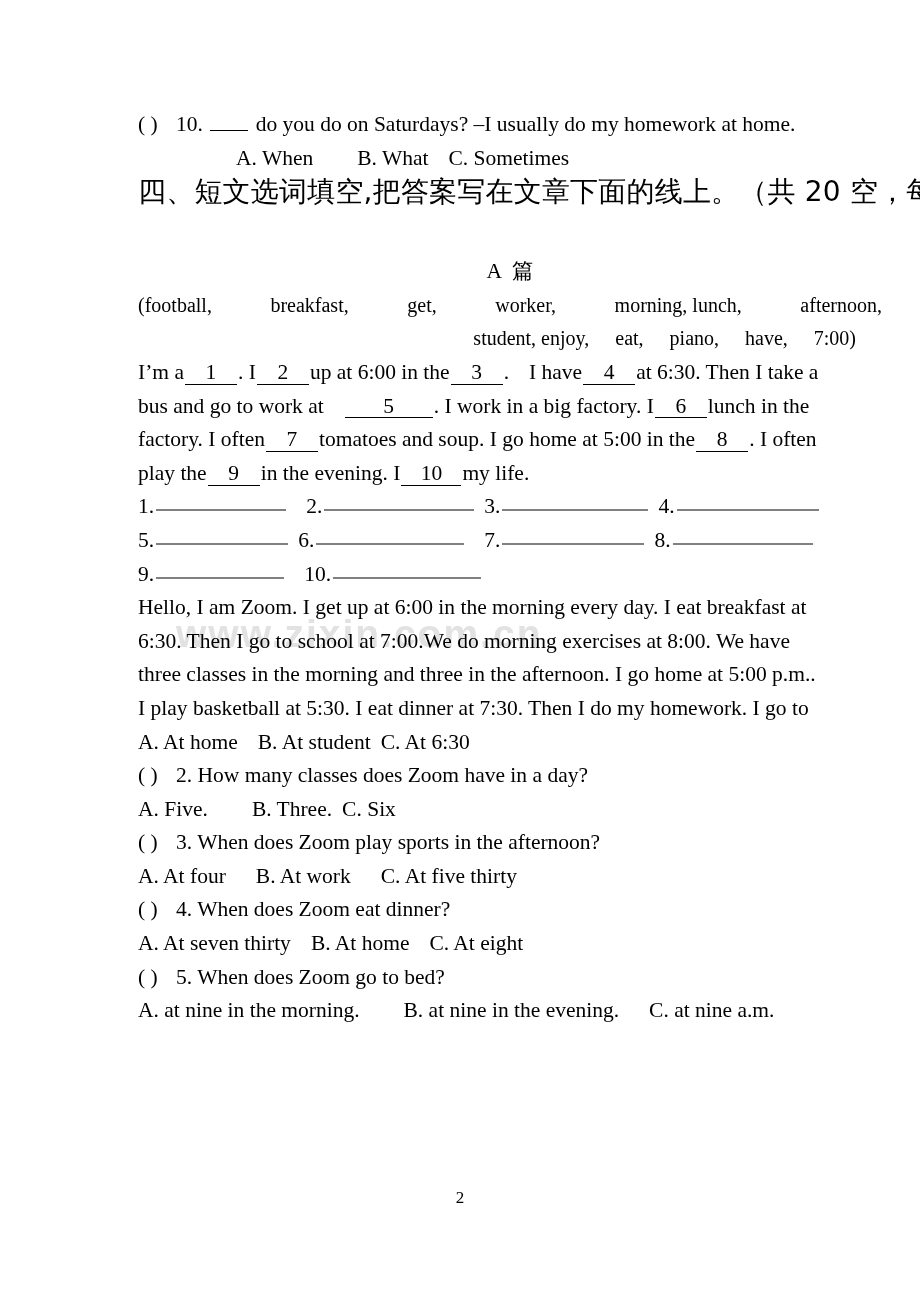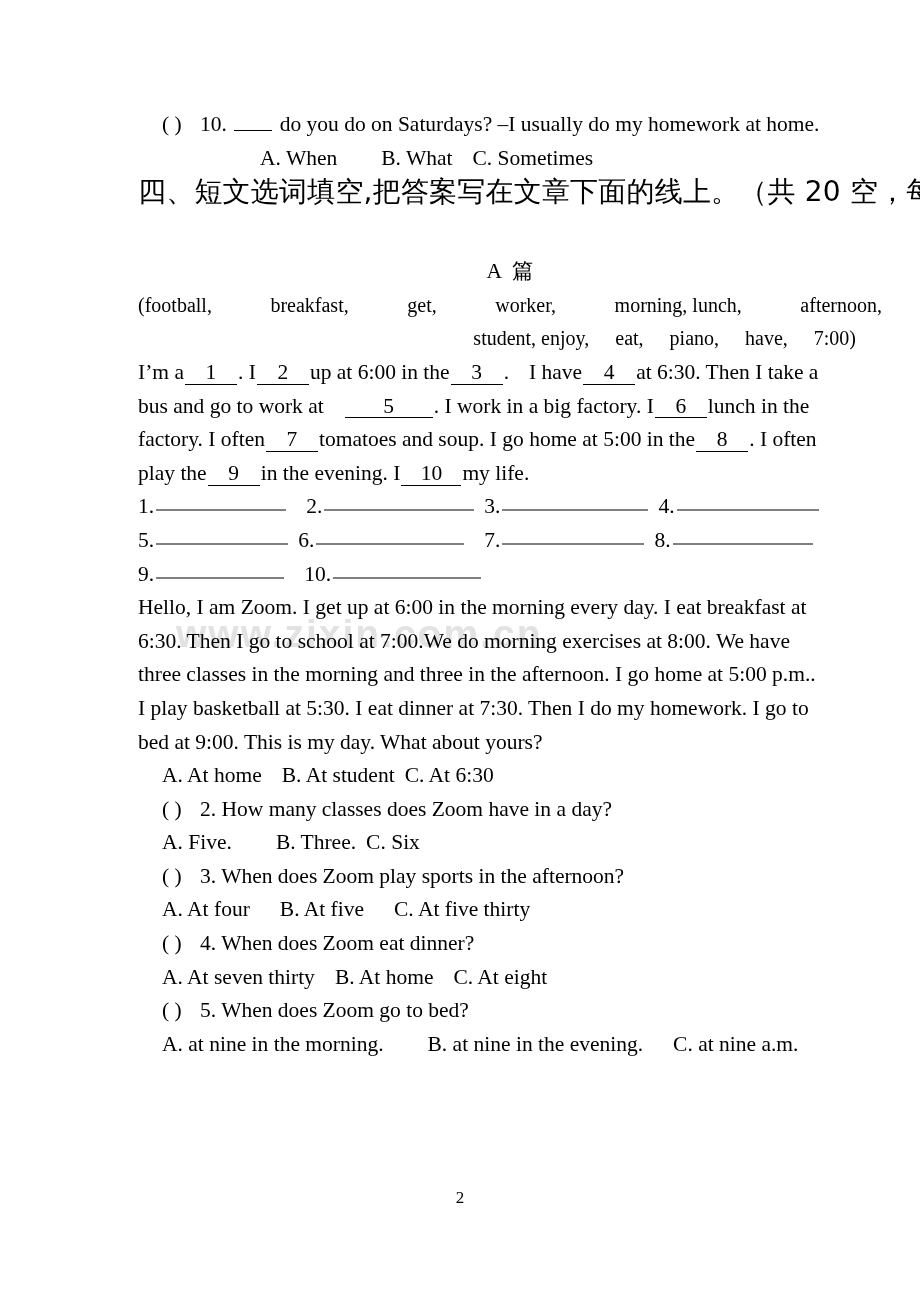--- a/index.html
+++ b/index.html
@@ -25,21 +25,20 @@
     position: absolute;
     left: 138px;
     top: 108px;
     width: 744px;
   }
   
   .line {
     font-size: 21.5px;
     line-height: 33.6px;
     white-space: nowrap;
-    margin-left: 24px;
   }
   .para-wide {
     font-size: 21.5px;
     line-height: 33.6px;
   }
   
   .cn-heading {
     font-size: 28px;
     line-height: 33.6px;
     font-family: "DejaVu Sans", "Liberation Sans", sans-serif;
@@ -249,40 +248,39 @@
           <span class="ansnum">10.</span>
           <span class="ansline" style="width:148px"></span>
         </span>
     </div>
 
 
     <div class="para-wide">Hello, I am Zoom. I get up at 6:00 in the morning every day. I eat breakfast at</div>
     <div class="para-wide">6:30. Then I go to school at 7:00.We do morning exercises at 8:00. We have</div>
     <div class="para-wide">three classes in the morning and three in the afternoon. I go home at 5:00 p.m..</div>
     <div class="para-wide">I play basketball at 5:30. I eat dinner at 7:30. Then I do my homework. I go to</div>
-    <div class="para-wide">bed at 9:00. This is my day. What about yours?</div>
 
     <div class="line">
       <span>A. At home</span><span class="sp-2"></span><span>B. At student</span><span class="sp-1"></span><span>C. At 6:30</span>
     </div>
 
     <div class="line">
       <span class="paren">(      )</span><span>2.</span>
       <span>How many classes does Zoom have in a day?</span>
     </div>
     <div class="line">
       <span>A. Five.</span><span class="sp-4"></span><span>B. Three.</span><span class="sp-1"></span><span>C. Six</span>
     </div>
 
     <div class="line">
       <span class="paren">(      )</span><span>3.</span>
       <span>When does Zoom play sports in the afternoon?</span>
     </div>
     <div class="line">
-      <span>A. At four</span><span class="sp-3"></span><span>B. At five</span><span class="sp-3"></span><span>C. At five thirty</span>
+      <span>A. At four</span><span class="sp-3"></span><span>B. At work</span><span class="sp-3"></span><span>C. At five thirty</span>
     </div>
 
     <div class="line">
       <span class="paren">(      )</span><span>4.</span>
       <span>When does Zoom eat dinner?</span>
     </div>
     <div class="line">
       <span>A. At seven thirty</span><span class="sp-2"></span><span>B. At home</span><span class="sp-2"></span><span>C. At eight</span>
     </div>
 

